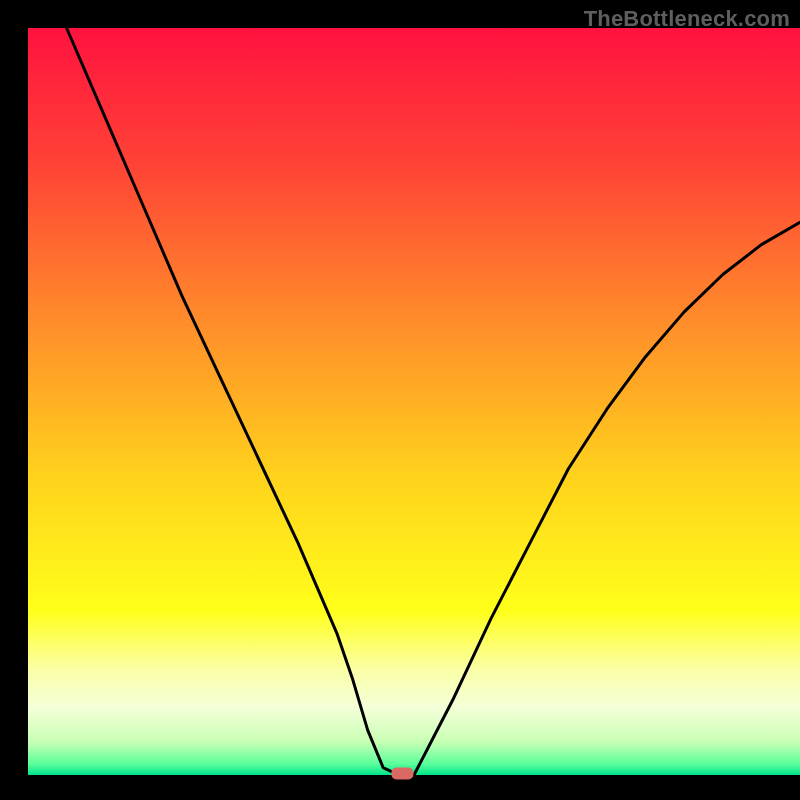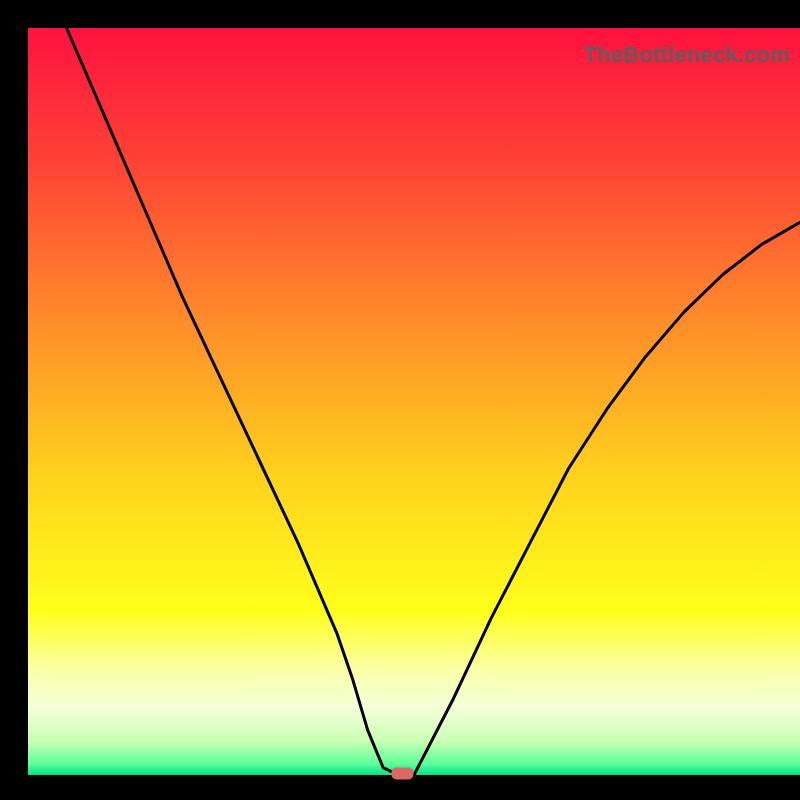--- a/index.html
+++ b/index.html
@@ -19,21 +19,20 @@
   .watermark {
     position: absolute;
     top: 6px;
     right: 10px;
     font-family: Arial, Helvetica, sans-serif;
     font-size: 22px;
     font-weight: 600;
     color: #5e5e5e;
     letter-spacing: 0.2px;
     user-select: none;
-    margin-top: 36px;
   }
   svg {
     display: block;
   }
 </style>
 </head>
 <body>
 
 <div class="chart-wrap">
   <div class="watermark">TheBottleneck.com</div>

